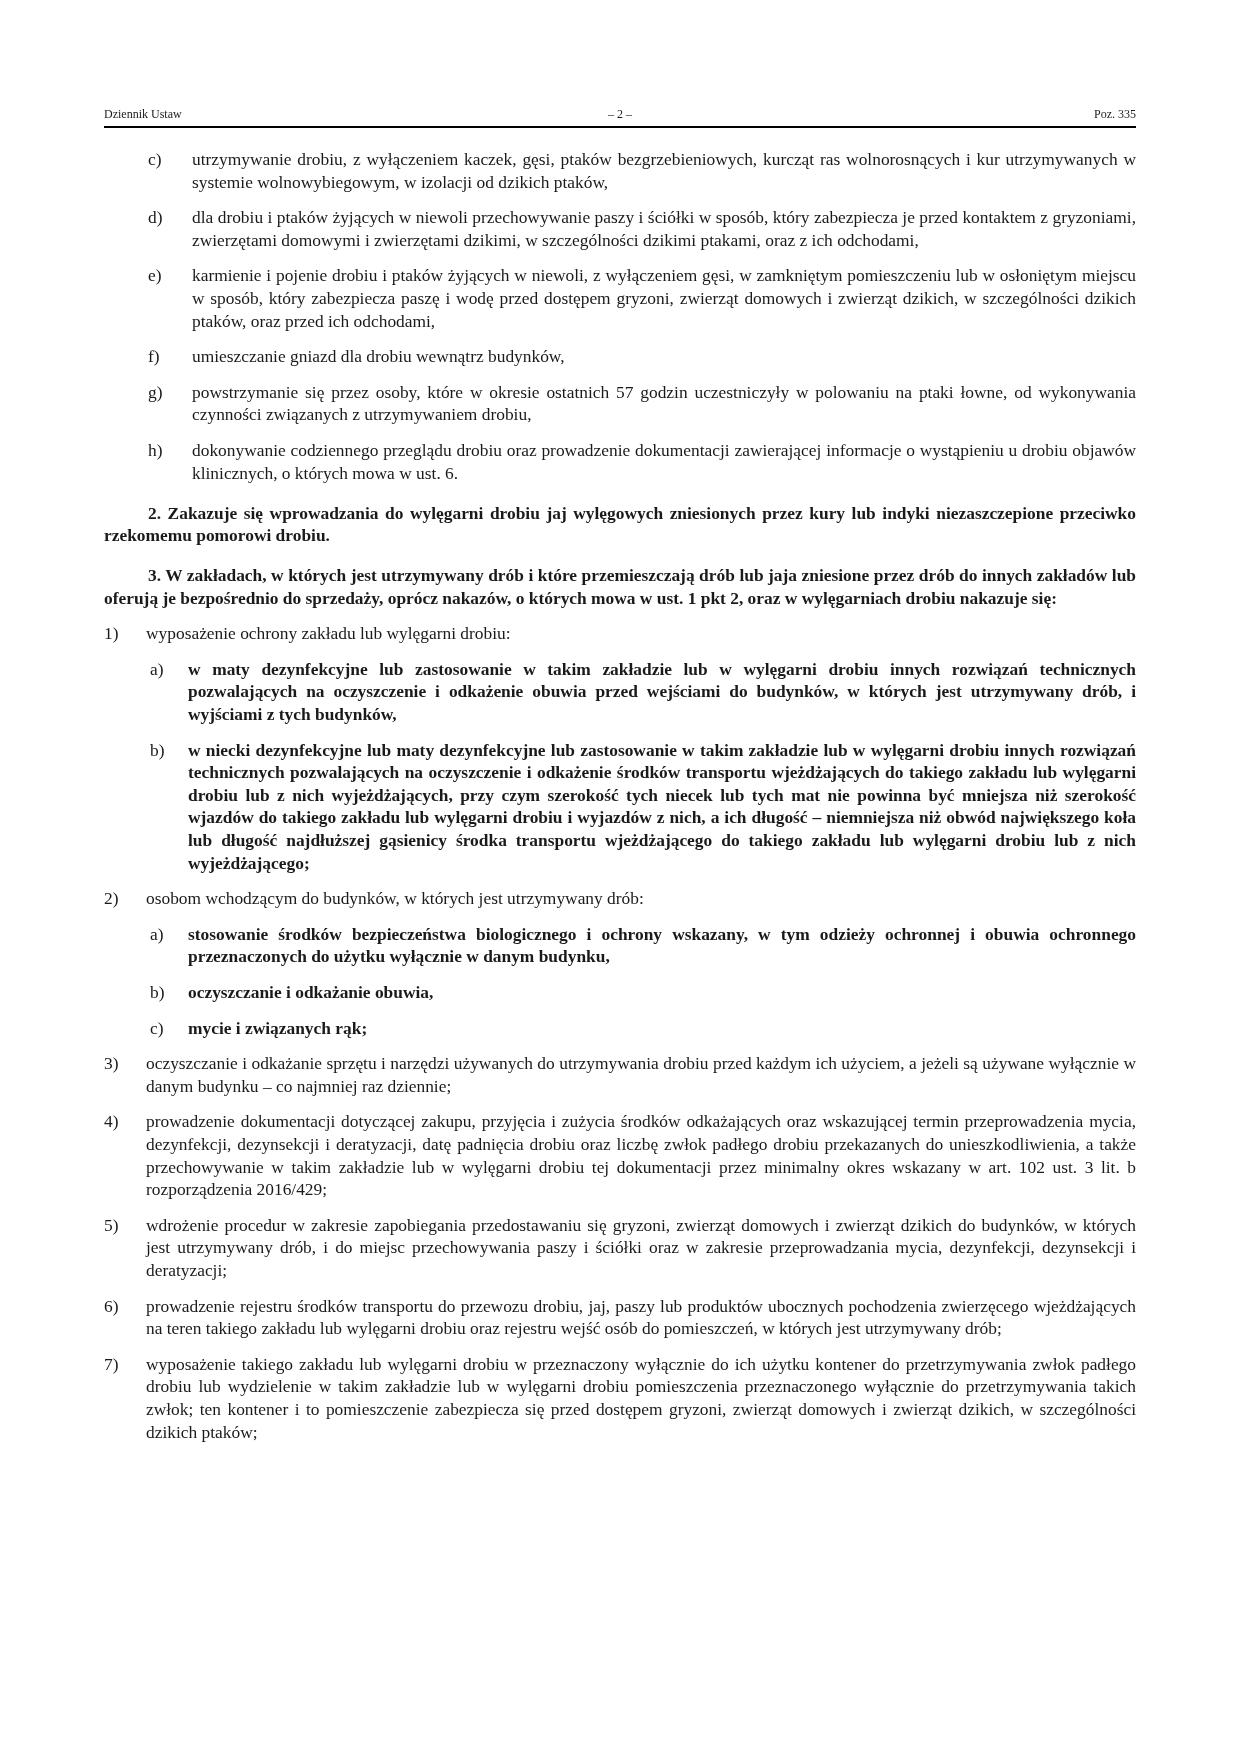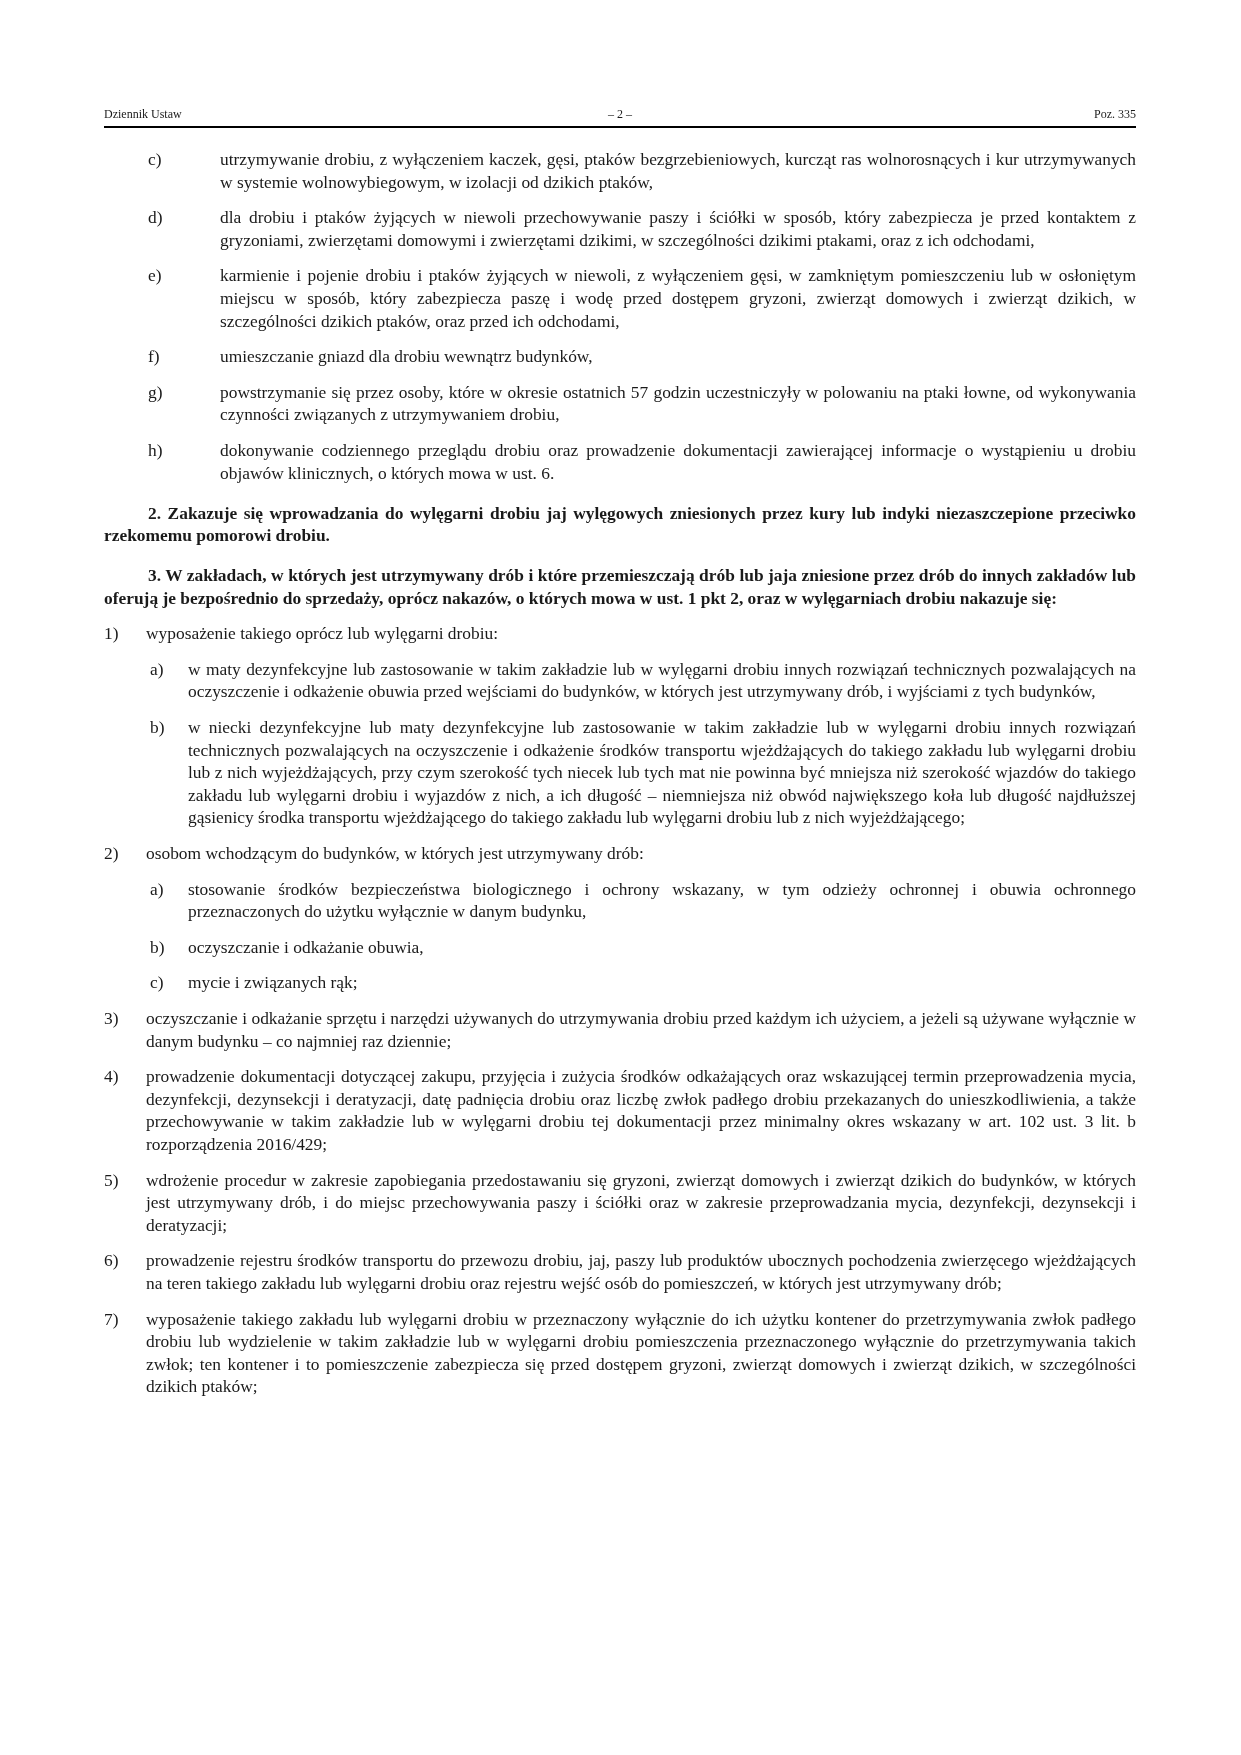--- a/index.html
+++ b/index.html
@@ -8,25 +8,25 @@
   .header{position:absolute;left:104px;top:104px;width:1032px;height:22px;
           border-bottom:2px solid #000;font-size:12px;line-height:20px;}
   .header .left{position:absolute;left:0;top:0;}
   .header .center{position:absolute;left:0;right:0;top:0;text-align:center;}
   .header .right{position:absolute;right:0;top:0;text-align:right;}
   .content{position:absolute;left:104px;top:148px;width:1032px;font-size:17.4px;line-height:22.6px;}
   .item{position:relative;margin-bottom:13px;text-align:justify;}
   .item .lbl{position:absolute;top:0;}
   .item .txt{display:block;}
   .lvl1 .lbl{left:44px;}
-  .lvl1 .txt{margin-left:116px;}
+  .lvl1 .txt{margin-left:88px;}
   .num .lbl{left:0;}
   .num .txt{margin-left:42px;}
   .lvl2 .lbl{left:46px;}
-  .lvl2 .txt{margin-left:84px;}
+  .lvl2 .txt{margin-left:84px;font-weight:bold;}
   .para{text-indent:44px;text-align:justify;margin-bottom:13px;font-weight:bold;}
 </style>
 </head>
 <body>
 
 <div class="header">
   <span class="left">Dziennik Ustaw</span>
   <span class="center">– 2 –</span>
   <span class="right">Poz. 335</span>
 </div>
@@ -58,21 +58,21 @@
         <span class="txt">dokonywanie codziennego przeglądu drobiu oraz prowadzenie dokumentacji zawierającej informacje o wystąpieniu u drobiu objawów klinicznych, o których mowa w ust. 6.</span>
       </div>
   </div>
 
   <p class="para">2. Zakazuje się wprowadzania do wylęgarni drobiu jaj wylęgowych zniesionych przez kury lub indyki niezaszczepione przeciwko rzekomemu pomorowi drobiu.</p>
   <p class="para">3. W zakładach, w których jest utrzymywany drób i które przemieszczają drób lub jaja zniesione przez drób do innych zakładów lub oferują je bezpośrednio do sprzedaży, oprócz nakazów, o których mowa w ust. 1 pkt 2, oraz w wylęgarniach drobiu nakazuje się:</p>
 
   <div>
     <div class="item num">
         <span class="lbl">1)</span>
-        <span class="txt">wyposażenie takiego oprócz lub wylęgarni drobiu:</span>
+        <span class="txt">wyposażenie ochrony zakładu lub wylęgarni drobiu:</span>
       </div>
     <div class="item lvl2">
         <span class="lbl">a)</span>
         <span class="txt">w maty dezynfekcyjne lub zastosowanie w takim zakładzie lub w wylęgarni drobiu innych rozwiązań technicznych pozwalających na oczyszczenie i odkażenie obuwia przed wejściami do budynków, w których jest utrzymywany drób, i wyjściami z tych budynków,</span>
       </div>
     <div class="item lvl2">
         <span class="lbl">b)</span>
         <span class="txt">w niecki dezynfekcyjne lub maty dezynfekcyjne lub zastosowanie w takim zakładzie lub w wylęgarni drobiu innych rozwiązań technicznych pozwalających na oczyszczenie i odkażenie środków transportu wjeżdżających do takiego zakładu lub wylęgarni drobiu lub z nich wyjeżdżających, przy czym szerokość tych niecek lub tych mat nie powinna być mniejsza niż szerokość wjazdów do takiego zakładu lub wylęgarni drobiu i wyjazdów z nich, a ich długość – niemniejsza niż obwód największego koła lub długość najdłuższej gąsienicy środka transportu wjeżdżającego do takiego zakładu lub wylęgarni drobiu lub z nich wyjeżdżającego;</span>
       </div>
 

